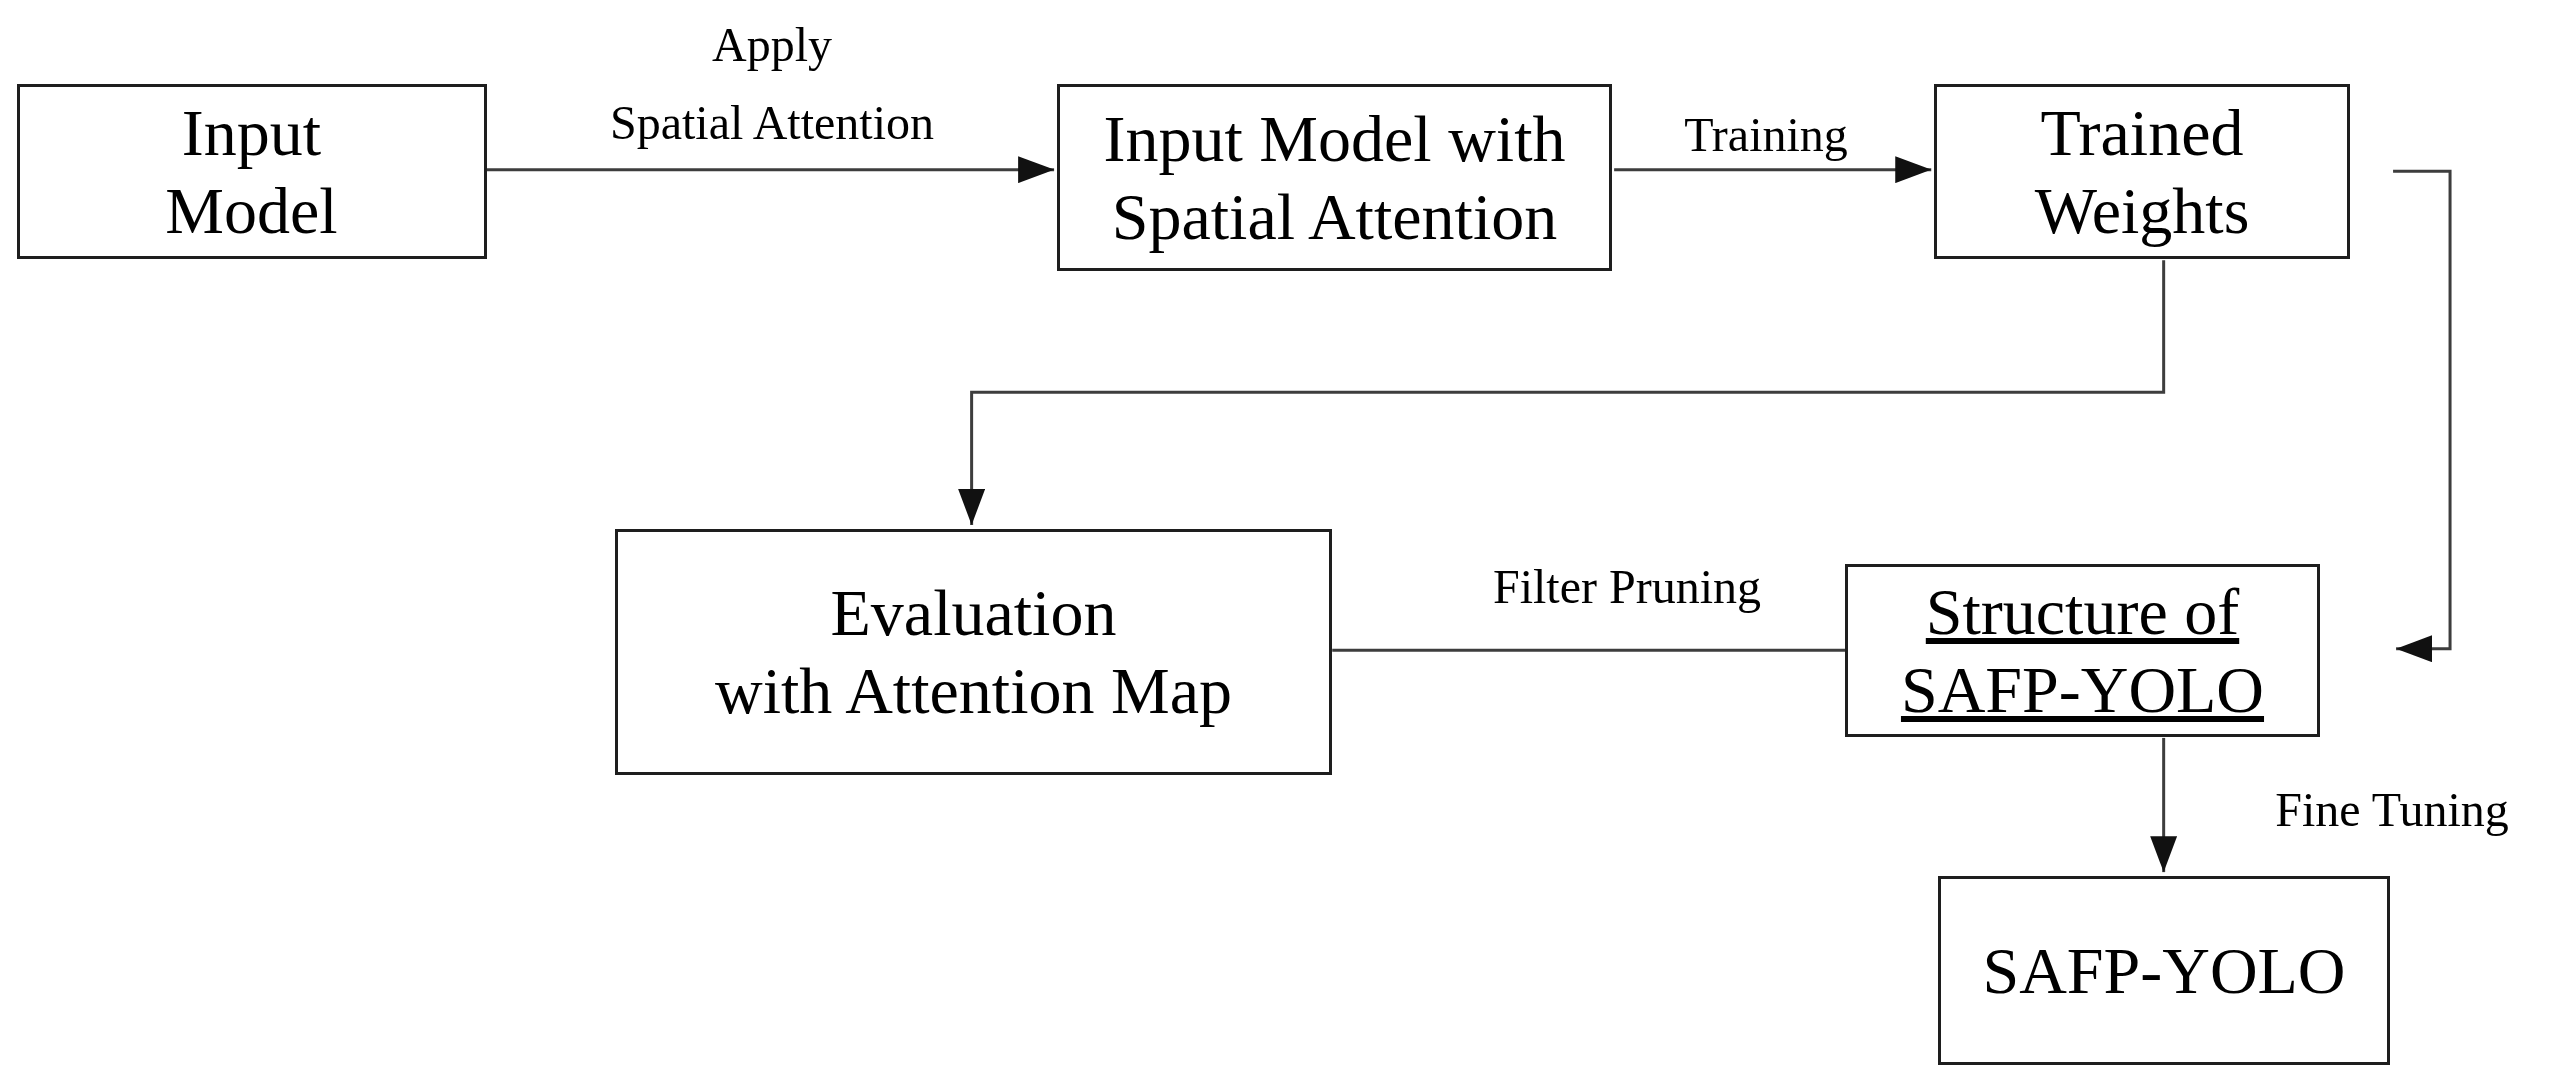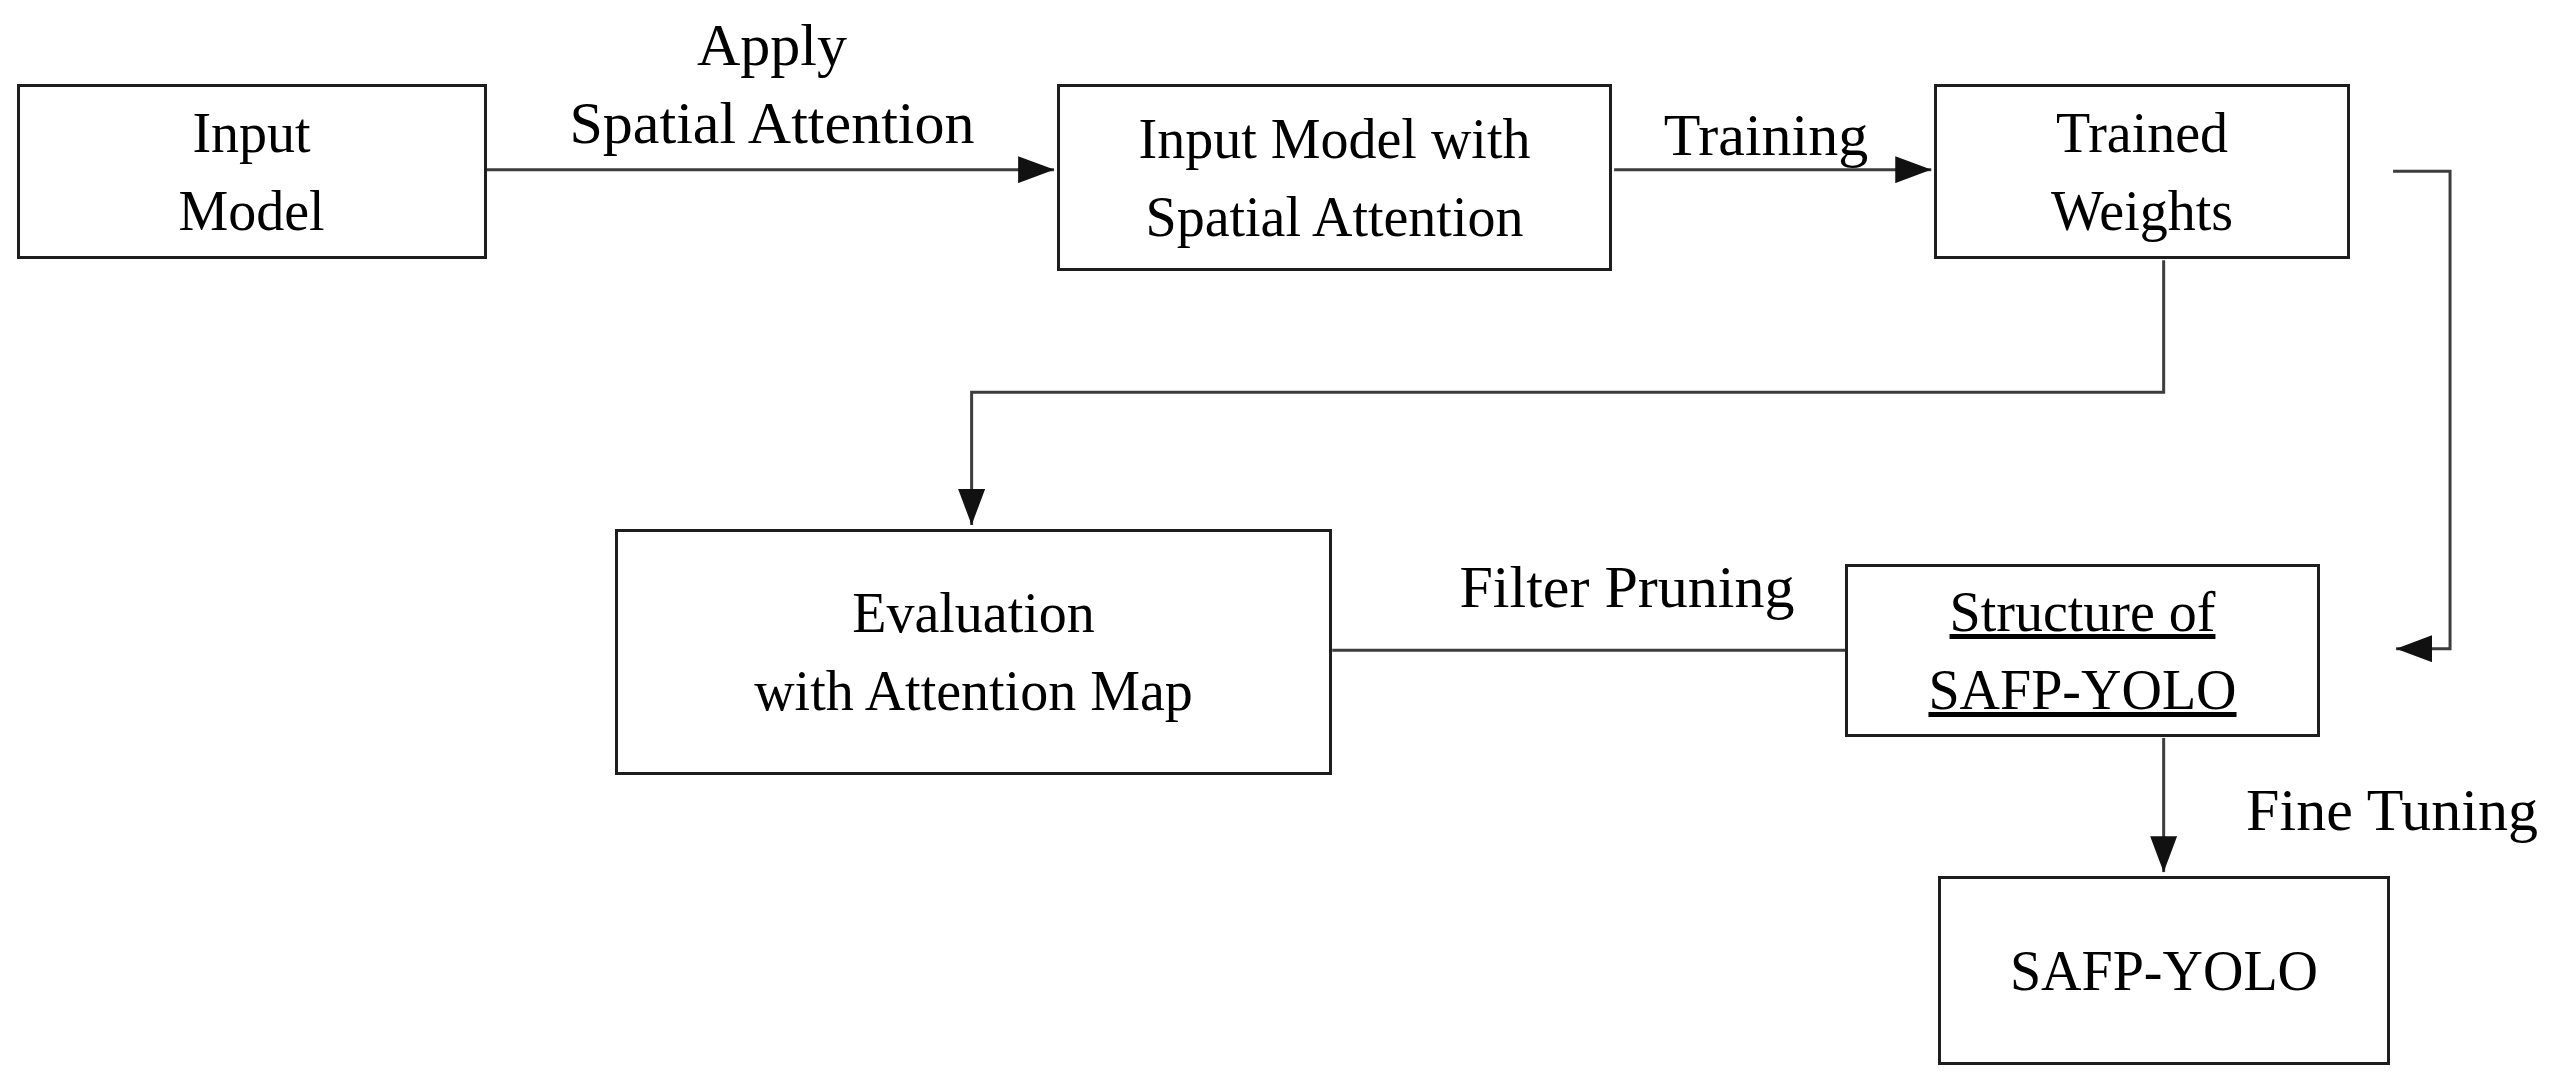--- a/index.html
+++ b/index.html
@@ -29,28 +29,28 @@
   .node{
     position:absolute;
     box-sizing:border-box;
     background:var(--boxfill);
     border:3.7px solid var(--border);
     display:flex;
     flex-direction:column;
     justify-content:center;
     align-items:center;
     text-align:center;
-    font-size:56px;
+    font-size:66px;
     line-height:78px;
     white-space:nowrap;
   }
   .edge-label{
     position:absolute;
     text-align:center;
-    font-size:60px;
+    font-size:48px;
     line-height:78px;
     white-space:nowrap;
   }
   .edge-label span{display:block;}
   
   #node-a{left:16.5px;  top:84px;  width:470px; height:175px;}
   #node-b{left:1057px;top:84px;  width:555px; height:187px;}
   #node-c{left:1934px;top:84px;  width:416px; height:175px;}
   #node-d{left:615px; top:529px;  width:717px; height:246px;}
   #node-e{left:1845px;top:564px;  width:475px; height:173px;text-decoration:underline;}

